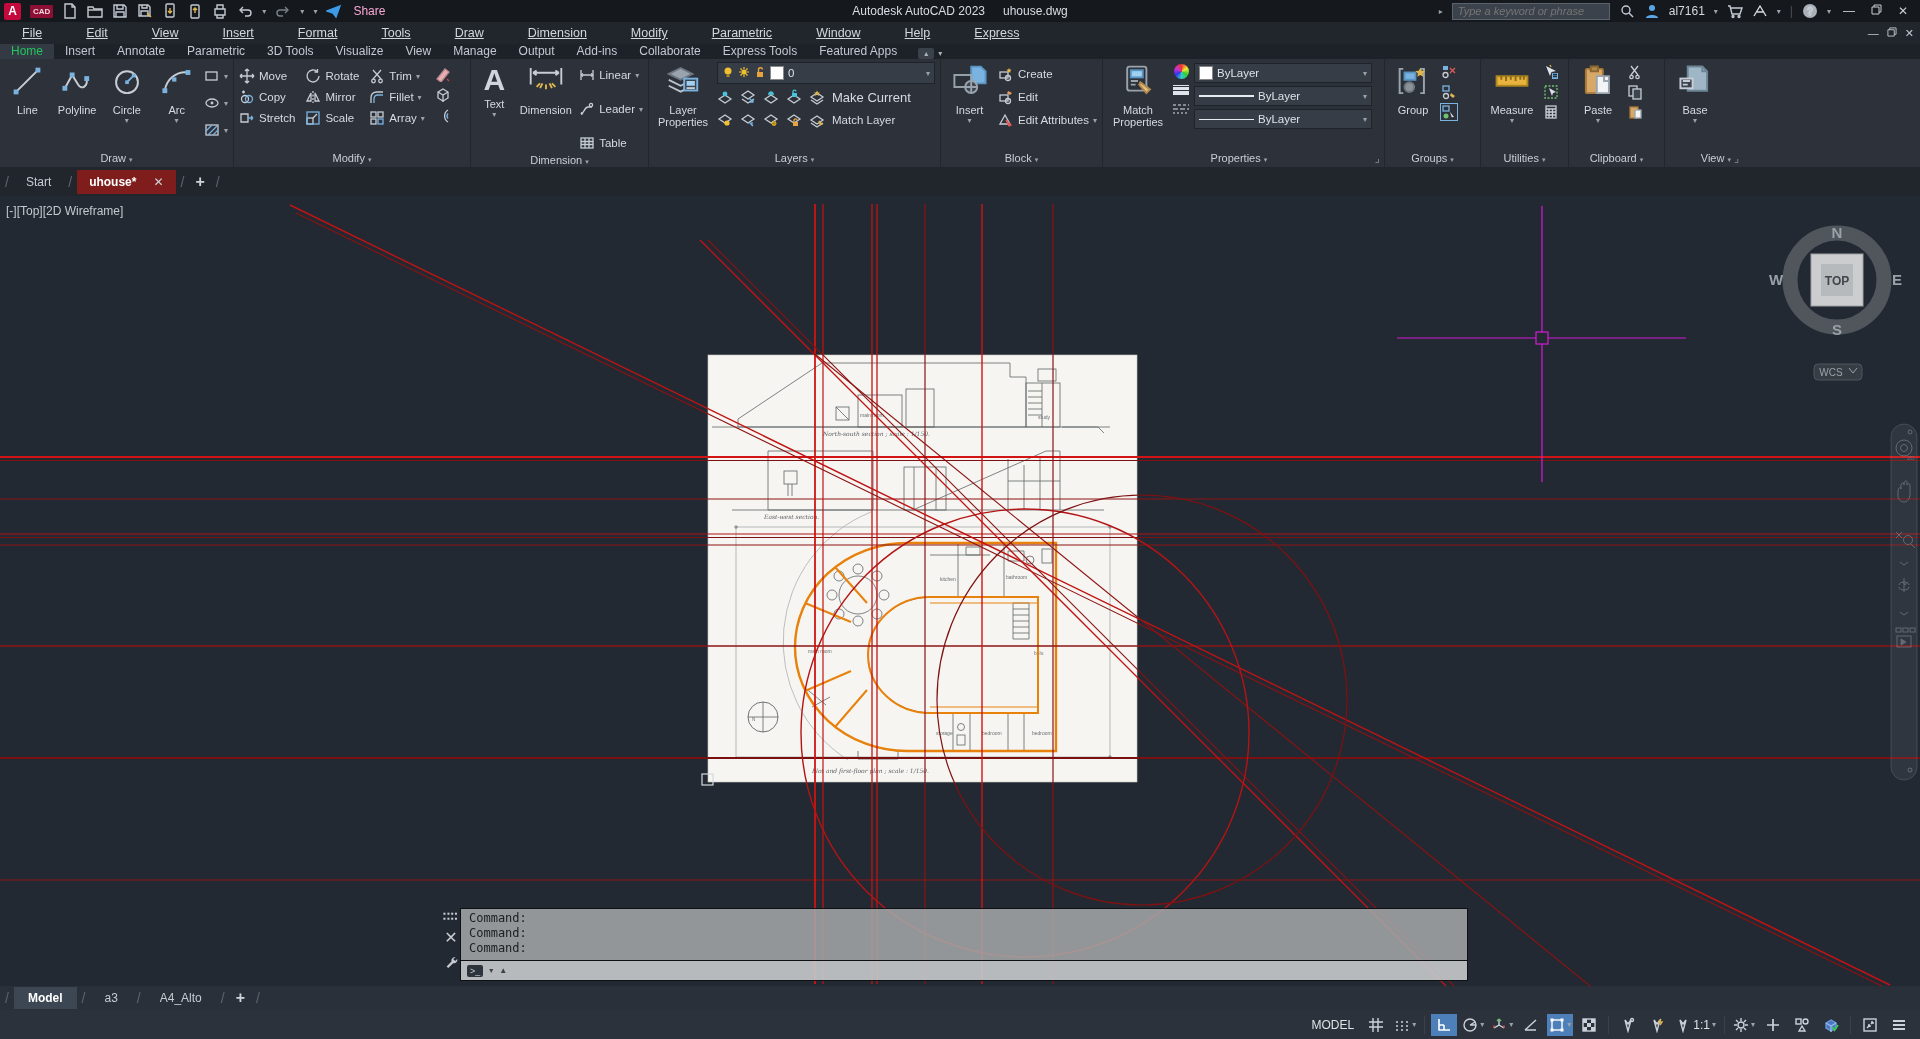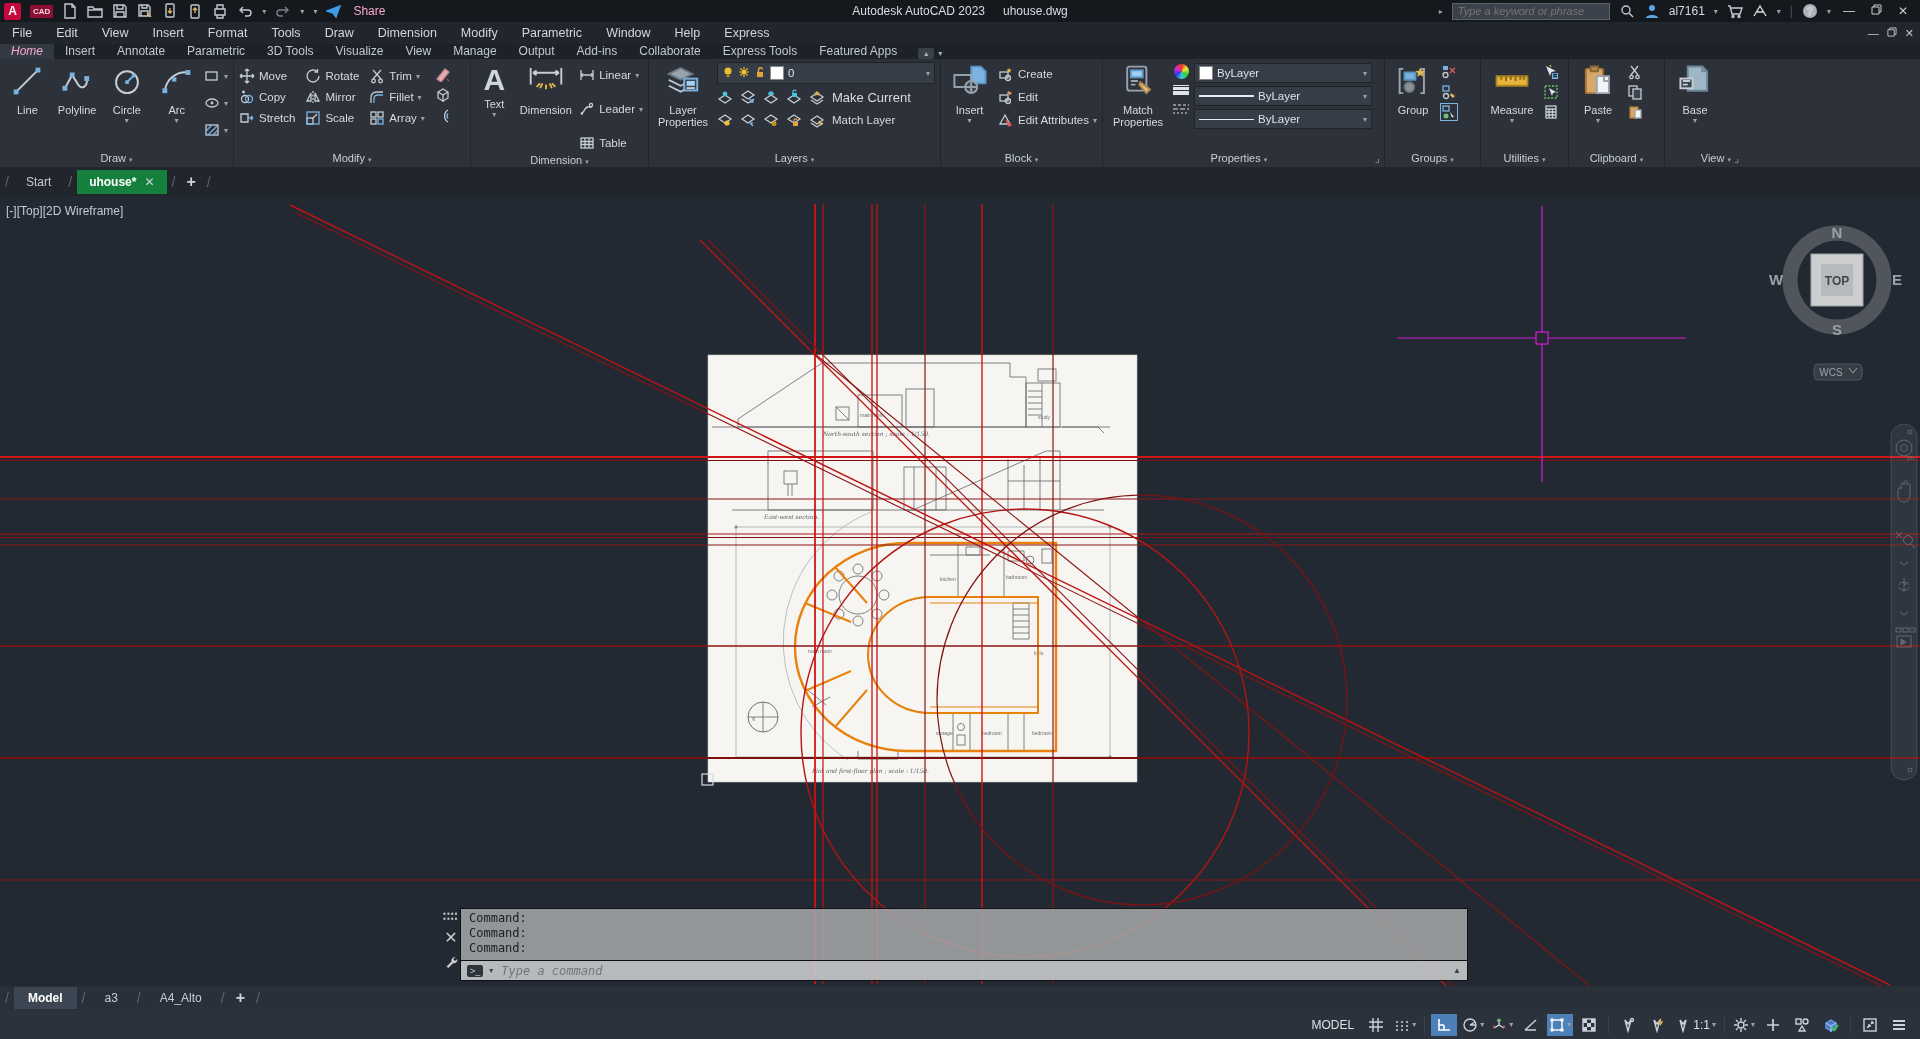--- a/index.html
+++ b/index.html
@@ -18,27 +18,27 @@
   .share-txt{color:#f9a8d4;margin-left:2px;}
   #title-center{position:absolute;left:0;right:0;top:0;height:22px;display:flex;align-items:center;
                 justify-content:center;gap:18px;pointer-events:none;color:#d8dde3;}
   #title-right{position:absolute;right:0;top:0;height:22px;display:flex;align-items:center;gap:9px;padding-right:8px;}
   #searchbox{width:146px;height:15px;background:#3c424b;border:1px solid #5a626c;color:#b9c0c8;
              font-style:italic;font-size:11px;padding:0 5px;outline:none;font-family:"Liberation Sans",sans-serif;}
   .win-ctrl{color:#c9cfd6;font-size:12px;width:18px;text-align:center;}
   
   #menubar{position:absolute;left:0;top:22px;width:1920px;height:22px;background:#21252c;
            display:flex;align-items:center;font-size:12.5px;color:#d2d7dd;}
-  .menu-item{padding:0 12px;line-height:22px;}
+  .menu-item{padding:0 22px;line-height:22px;text-decoration:underline;}
   #menubar .docctl{position:absolute;right:6px;display:flex;gap:8px;font-size:11px;color:#c3c9d0;}
   
   #ribbontabs{position:absolute;left:0;top:44px;width:1920px;height:15px;background:#1d2128;
               display:flex;align-items:flex-end;font-size:12px;color:#c3c9d0;}
   .rtab{padding:0 11px;line-height:15px;}
-  .rtab.active{background:#343a43;color:#f9a8d4;font-style:italic;}
+  .rtab.active{background:#343a43;color:#22c55e;}
   .rtab-ctl{margin-left:10px;display:flex;align-items:center;gap:4px;color:#aab1b8;font-size:8px;}
   .rtab-ctl .pill{background:#3a414b;padding:1px 6px;border-radius:2px;}
   
   #ribbon{position:absolute;left:0;top:59px;width:1920px;height:108px;background:#2d3139;display:flex;}
   .panel{border-right:1px solid #22262c;display:flex;flex-direction:column;height:108px;box-sizing:border-box;}
   .pbody{flex:1;display:flex;padding:3px 5px 0 5px;gap:5px;}
   .plabel{height:16px;text-align:center;font-size:11px;color:#c9cfd6;line-height:15px;}
   .plabel .tinycaret{font-size:7px;}
   .bigbtn{display:flex;flex-direction:column;align-items:center;width:48px;padding-top:2px;}
   .bigbtn .blabel{font-size:11px;color:#d6dbe1;margin-top:2px;line-height:12px;text-align:center;}
@@ -52,21 +52,21 @@
   .combo .tinycaret{margin-left:auto;}
   .swatch{width:12px;height:12px;background:#fff;border:1px solid #888;}
   .colorwheel{width:15px;height:15px;border-radius:50%;
       background:conic-gradient(#e33,#ee3,#3c3,#3cc,#33e,#c3c,#e33);}
   .lw-icon div{background:#dfe4ea;margin:1.5px 0;}
   
   #filetabs{position:absolute;left:0;top:167px;width:1920px;height:29px;background:#21262d;
             display:flex;align-items:center;font-size:12px;color:#c6ccd3;}
   .slash{color:#5d646d;margin:0 5px;font-size:14px;}
   .ftab{padding:5px 12px;}
-  .ftab.active{background:#15803d;color:#fff;font-weight:bold;display:flex;gap:8px;align-items:flex-start;}
+  .ftab.active{background:#7f1d1d;color:#fff;font-weight:bold;display:flex;gap:17px;align-items:flex-start;}
   .ftab .x{font-weight:normal;color:#cfd5db;}
   .plus{color:#cfd4da;font-size:16px;font-weight:bold;padding:0 6px;}
   
   #canvas{position:absolute;left:0;top:196px;width:1920px;height:790px;background:#232933;}
   #vplabel{position:absolute;left:6px;top:8px;font-size:12px;color:#c3c9cf;text-align:center;}
   
   #cmdicons{position:absolute;left:443px;top:715px;width:16px;display:flex;flex-direction:column;gap:7px;align-items:center;color:#c8ccd0;}
   #cmdwin{position:absolute;left:460px;top:712px;width:1008px;border-radius:25px;}
   #cmdhist{background:rgba(168,171,172,0.84);border:1px solid #0e1013;height:47px;
            font-family:"DejaVu Sans Mono",monospace;font-size:12px;color:#1b1e22;padding:2px 8px;line-height:15px;}
@@ -1017,21 +1017,20 @@
   </div>
   <div id="cmdwin">
     <div id="cmdhist">
       <div>Command:</div>
       <div>Command:</div>
       <div>Command:</div>
     </div>
     <div id="cmdinput">
       <span class="cmdbadge">&gt;_</span>
       <span class="tinycaret" style="color:#3c4148">▾</span>
-      <input placeholder="Type a command" style="">
       <span style="font-size:8px;color:#3c4148">▲</span>
     </div>
   </div>
 </div>
 
 <div id="layoutbar">
   <span class="slash">/</span>
   <span class="ltab active">Model</span>
   <span class="slash">/</span>
   <span class="ltab">a3</span>

